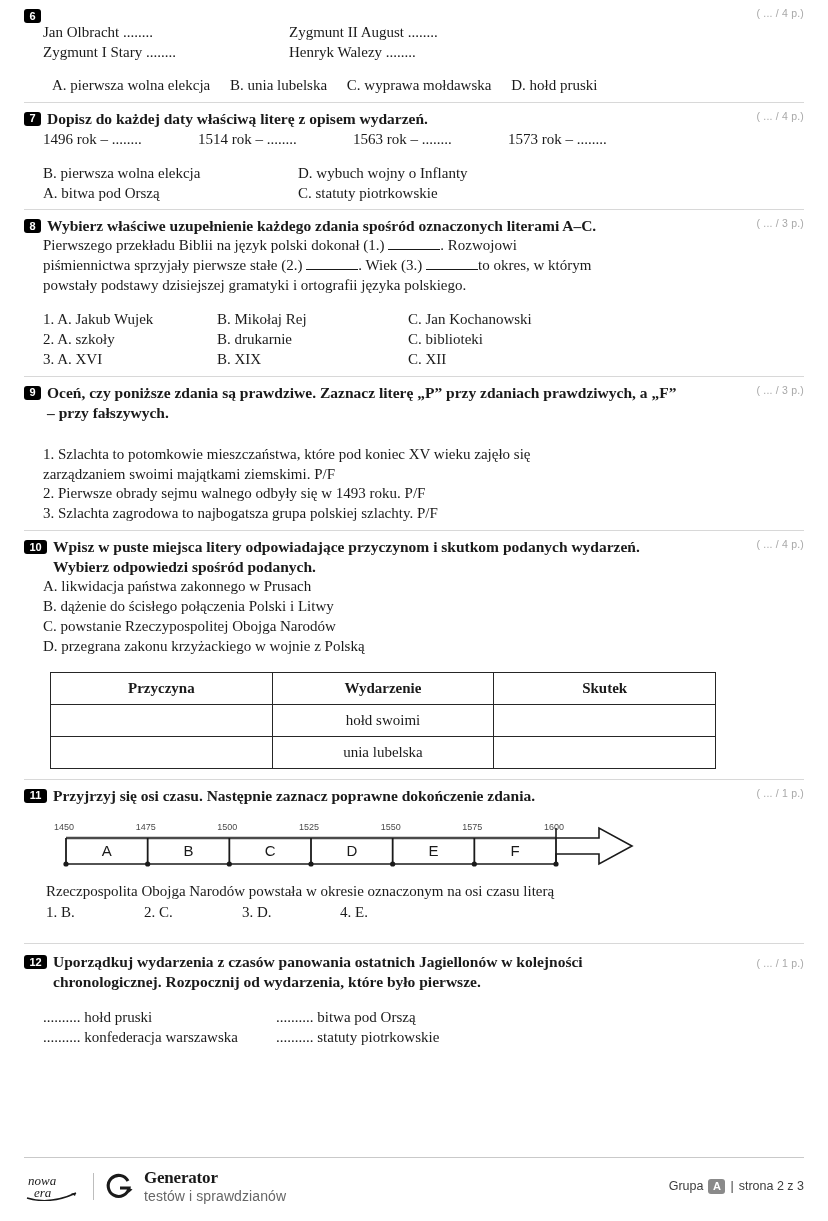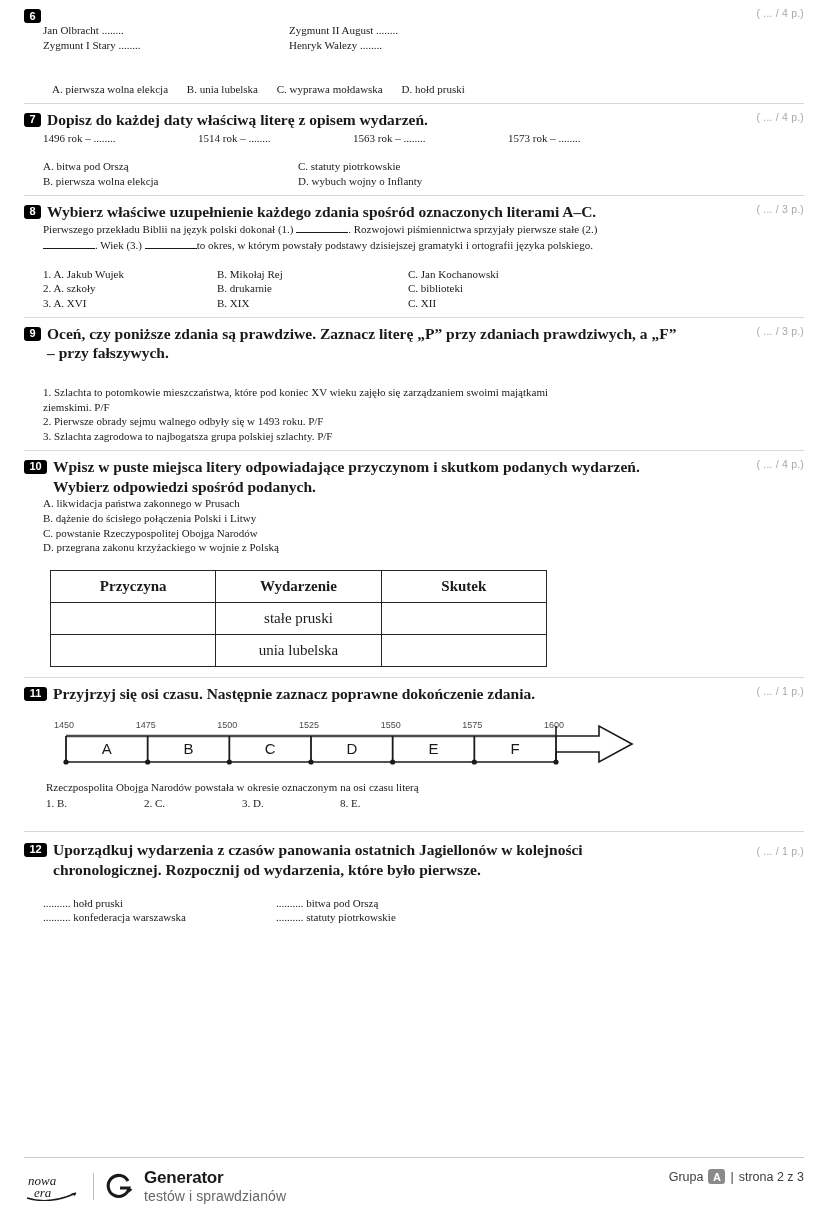--- a/index.html
+++ b/index.html
@@ -64,31 +64,31 @@
     position: absolute;
     right: 0;
     top: 7px;
     font-family: "Liberation Sans", sans-serif;
     font-size: 10.5px;
     color: #a8a8a8;
     letter-spacing: 0.2px;
     white-space: nowrap;
   }
   .body {
-    font-size: 11px;
+    font-size: 15px;
     line-height: 1.33;
     padding-left: 19px;
   }
   .row2 {
     display: flex;
   }
 
   
   .t6-col-a { width: 246px; }
-  .t6-opts { margin-top: 30px; padding-left: 9px; }
+  .t6-opts { margin-top: 13px; padding-left: 9px; }
   .t6-opts span { margin-right: 16px; white-space: nowrap; }
 
   
   .t7-dates { display: flex; margin-top: 1px; }
   .t7-dates span { width: 155px; }
   .t7-opts { margin-top: 14px; }
   .t7-opts .c1 { width: 255px; }
 
   
   .blankline {
@@ -100,21 +100,21 @@
   }
   .t8-opts { margin-top: 14px; }
   .t8-opts .orow { display: flex; }
   .t8-opts .c1 { width: 174px; }
   .t8-opts .c2 { width: 191px; }
 
   
   table.grid {
     border-collapse: collapse;
     margin: 15px 0 4px 26px;
-    width: 497px;
+    width: 666px;
     table-layout: fixed;
   }
   table.grid td, table.grid th {
     border: 1px solid #262626;
     height: 27px;
     text-align: center;
     font-size: 15px;
     padding: 2px 4px;
   }
   table.grid th {
@@ -144,40 +144,40 @@
     left: 24px;
     right: 24px;
     bottom: 18px;
   }
   .footer-rule {
     border-top: 1px solid #c9c9c9;
     margin-bottom: 11px;
   }
   .footer-inner {
     display: flex;
-    align-items: flex-start;
+    align-items: center;
     justify-content: space-between;
   }
   .brand {
     display: flex;
     align-items: center;
     gap: 11px;
   }
   .brand-sep {
     width: 1px;
     height: 27px;
     background: #bdbdbd;
   }
   .gen-text {
     display: flex;
     flex-direction: column;
     line-height: 1;
   }
   .gen-title {
-    font-family: Liberation Sans, sans-serif;
+    font-family: Liberation Serif, serif;
     font-weight: bold;
     font-size: 17px;
     color: #1a1a1a;
     letter-spacing: -0.2px;
   }
   .gen-sub {
     font-family: "Liberation Sans", sans-serif;
     font-size: 14px;
     color: #666;
     margin-top: 3px;
@@ -242,26 +242,26 @@
     </div>
     <div class="body">
       <div class="t7-dates">
         <span>1496 rok – ........</span>
         <span>1514 rok – ........</span>
         <span>1563 rok – ........</span>
         <span>1573 rok – ........</span>
       </div>
       <div class="t7-opts">
         <div class="row2">
+          <span class="c1">B. pierwsza wolna elekcja</span>
+          <span>D. wybuch wojny o Inflanty</span>
+        </div>
+        <div class="row2">
           <span class="c1">A. bitwa pod Orszą</span>
           <span>C. statuty piotrkowskie</span>
-        </div>
-        <div class="row2">
-          <span class="c1">B. pierwsza wolna elekcja</span>
-          <span>D. wybuch wojny o Inflanty</span>
         </div>
       </div>
     </div>
   </div>
 
   <div class="sep"></div>
 
   <div class="task">
     <div class="points">( ... / 3 p.)</div>
     <div class="task-head">
@@ -326,21 +326,21 @@
     </div>
     <table class="grid">
       <tbody>
           <tr>
         <th>Przyczyna</th>
         <th>Wydarzenie</th>
         <th>Skutek</th>
       </tr>
       <tr>
         <td></td>
-        <td>stałe pruski</td>
+        <td>hołd swoimi</td>
         <td></td>
       </tr>
       <tr>
         <td></td>
         <td>unia lubelska</td>
         <td></td>
       </tr>
     </tbody>
       </table>
   </div>
@@ -399,21 +399,21 @@
           </g>
       </svg>
     </div>
 
     <div class="body" style="padding-left:22px;">
       <div class="t11-sent">Rzeczpospolita Obojga Narodów powstała w okresie oznaczonym na osi czasu literą</div>
       <div class="t11-ans">
         <span>1. B.</span>
         <span>2. C.</span>
         <span>3. D.</span>
-        <span>8. E.</span>
+        <span>4. E.</span>
       </div>
     </div>
   </div>
 
   <div class="sep" style="margin-top:14px;"></div>
 
   <div class="task">
     <div class="points" style="top:13px;">( ... / 1 p.)</div>
     <div class="task-head" style="margin-top:2px;">
       <span class="badge wide">12</span>

